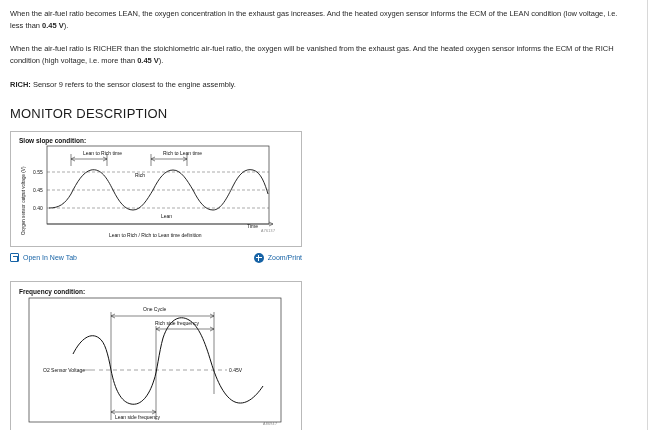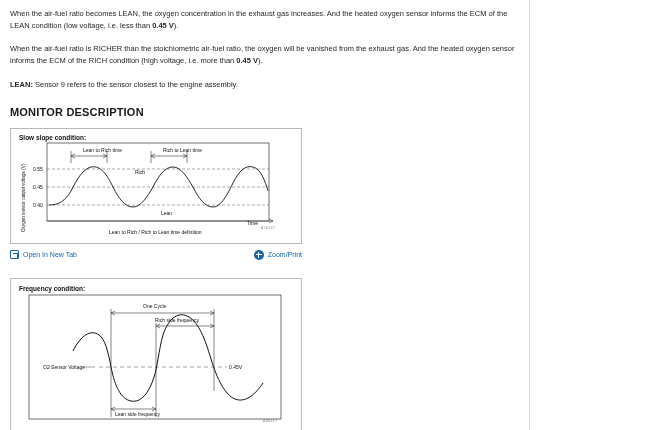--- a/index.html
+++ b/index.html
@@ -6,21 +6,21 @@
   html, body {
     margin: 0; padding: 0;
     width: 650px; height: 430px;
     background: #ffffff;
     font-family: "Liberation Sans", sans-serif;
     color: #1a1a1a;
     overflow: hidden;
   }
   .page {
     position: relative;
-    width: 530px; height: 430px;
+    width: 648px; height: 430px;
     padding: 8px 10px 0 10px;
   }
   .right-rule {
     position: absolute;
     top: 0; right: 0;
     width: 1px; height: 430px;
     background: #d8d8d8;
   }
   p.para {
     font-size: 7.5px;
@@ -31,22 +31,22 @@
   }
   p.para b { font-weight: bold; }
   .hint {
     font-size: 7.5px;
     line-height: 1.5;
     margin: 0 0 16px 0;
     color: #262626;
   }
   .hint .hint-label { font-weight: bold; }
   .section-title {
-    font-size: 11px;
-    font-weight: bold;
+    font-size: 13px;
+    font-weight: normal;
     letter-spacing: 0.2px;
     margin: 0 0 10px 0;
     color: #1a1a1a;
   }
 
   
   .figure-block {
     width: 292px;
     border: 1px solid #b9b9b9;
     background: #fff;
@@ -138,21 +138,21 @@
 
   <p class="para">
     <span>When the air-fuel ratio becomes LEAN, the oxygen concentration in the exhaust gas increases. And the heated oxygen sensor informs the ECM of the LEAN condition (low voltage, i.e. less than </span><b>0.45 V</b><span>).</span>
   </p>
 
   <p class="para">
     <span>When the air-fuel ratio is RICHER than the stoichiometric air-fuel ratio, the oxygen will be vanished from the exhaust gas. And the heated oxygen sensor informs the ECM of the RICH condition (high voltage, i.e. more than </span><b>0.45 V</b><span>).</span>
   </p>
 
   <p class="hint">
-    <span class="hint-label">LEAN:</span>
+    <span class="hint-label">RICH:</span>
     <span>Sensor 9 refers to the sensor closest to the engine assembly.</span>
   </p>
 
   <div class="section-title">MONITOR DESCRIPTION</div>
 
   <div class="figure-block">
     <div class="figure-canvas">
       <div class="fig-caption bold" style="left:8px; top:5px;">Slow slope condition:</div>
 
       <div class="axis-label-v" style="left:10px; top:103px;">Oxygen sensor output voltage (V)</div>

